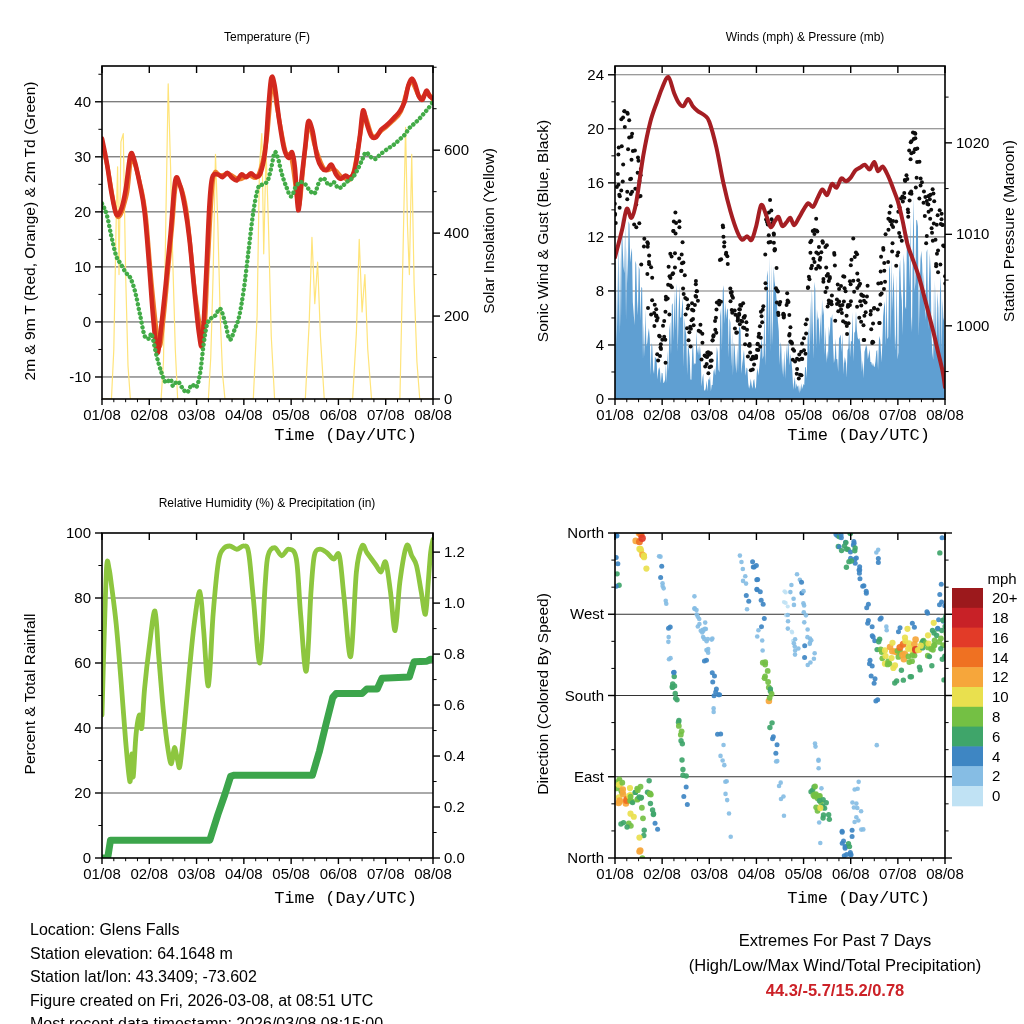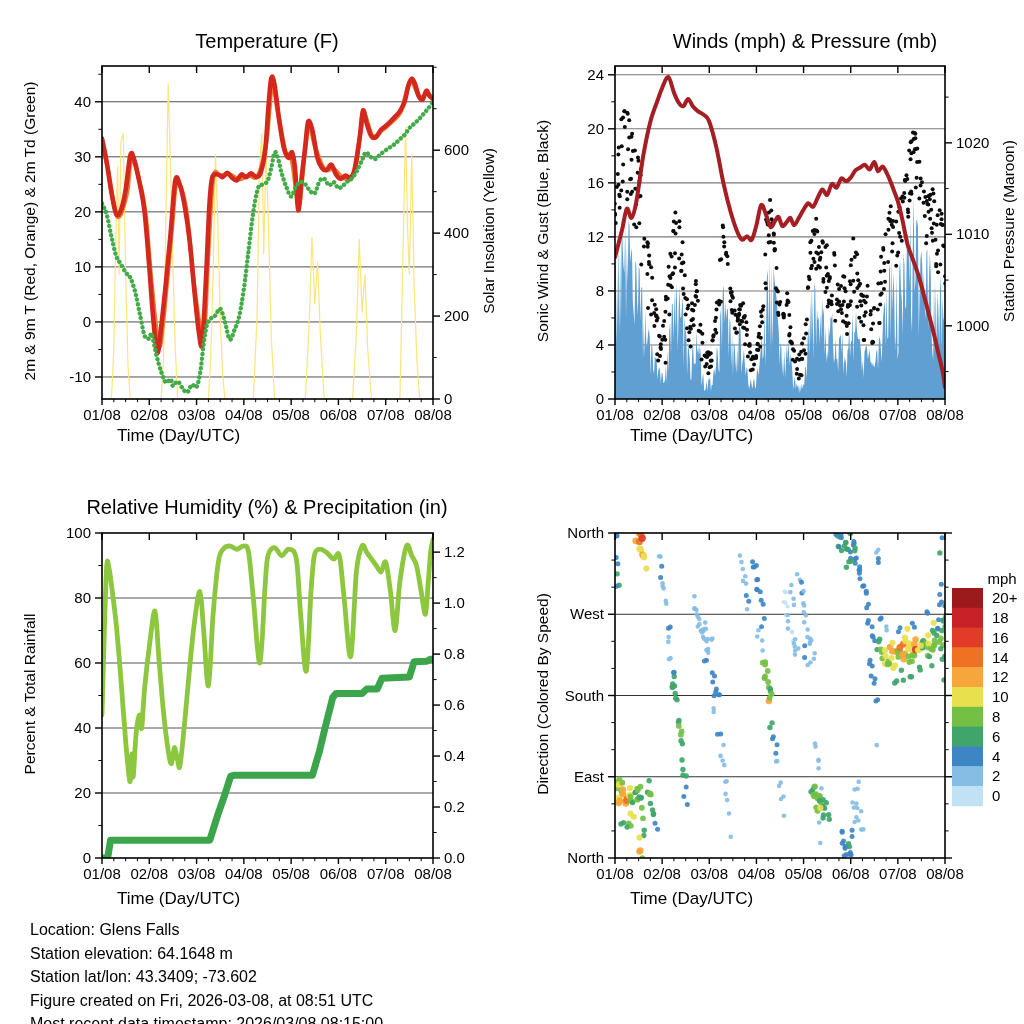--- a/index.html
+++ b/index.html
@@ -1,20 +1,20 @@
 <!DOCTYPE html>
 <html><head>
 <meta charset="utf-8">
 <style>
   html,body{margin:0;padding:0;background:#fff;}
   #page{position:relative;width:1024px;height:1024px;background:#fff;overflow:hidden;
         font-family:"Liberation Sans",sans-serif;color:#000;}
   #plot-svg{position:absolute;left:0;top:0;}
-  .chart-title{position:absolute;font-size:20px;text-align:center;white-space:nowrap;}
-  .x-label{position:absolute;font-size:17px;text-align:left;white-space:nowrap;}
+  .chart-title{position:absolute;font-size:12px;text-align:center;white-space:nowrap;}
+  .x-label{position:absolute;font-size:17px;text-align:right;white-space:nowrap;font-family:Liberation Mono, monospace;}
   .vlabel{position:absolute;font-size:15.5px;text-align:center;white-space:nowrap;
           transform:rotate(-90deg);}
   .footer-block{position:absolute;left:30px;top:918px;font-size:16px;line-height:23.5px;}
   .extremes-block{position:absolute;left:650px;top:928px;width:370px;font-size:16.5px;
           line-height:25px;text-align:center;}
   .extremes-values{font-weight:bold;}
   .cbar-title{position:absolute;font-size:15px;text-align:center;}
 </style>
 </head>
 <body>
@@ -1505,13 +1505,18 @@
   <div class="cbar-title" style="left:972px;top:570px;width:60px">mph</div>
 
   <div class="footer-block">
     <div>Location: Glens Falls</div>
     <div>Station elevation: 64.1648 m</div>
     <div>Station lat/lon: 43.3409; -73.602</div>
     <div>Figure created on Fri, 2026-03-08, at 08:51 UTC</div>
     <div>Most recent data timestamp: 2026/03/08 08:15:00</div>
   </div>
 
+  <div class="extremes-block">
+    <div>Extremes For Past 7 Days</div>
+    <div>(High/Low/Max Wind/Total Precipitation)</div>
+    <div class="extremes-values" id="extremes-values" style="color: rgb(204, 33, 39);">44.3/-5.7/15.2/0.78</div>
+  </div>
 </div>
 
 </body></html>

